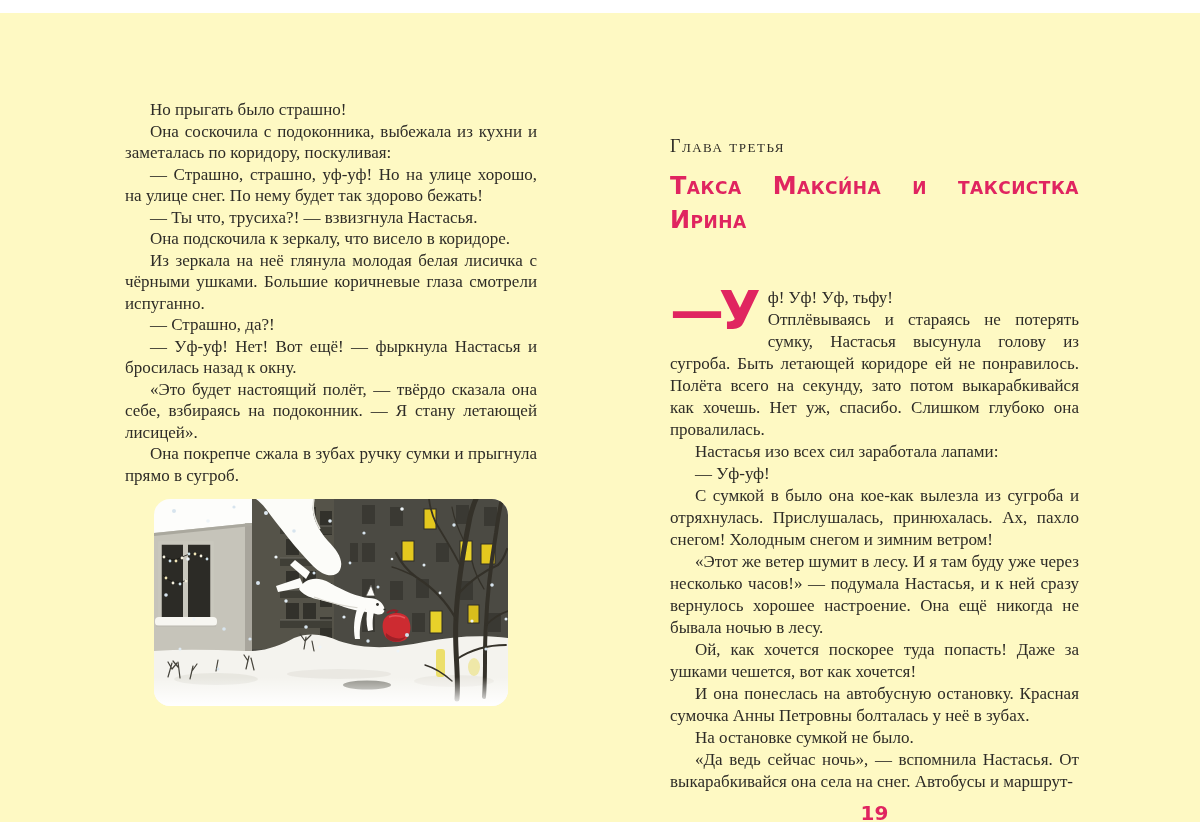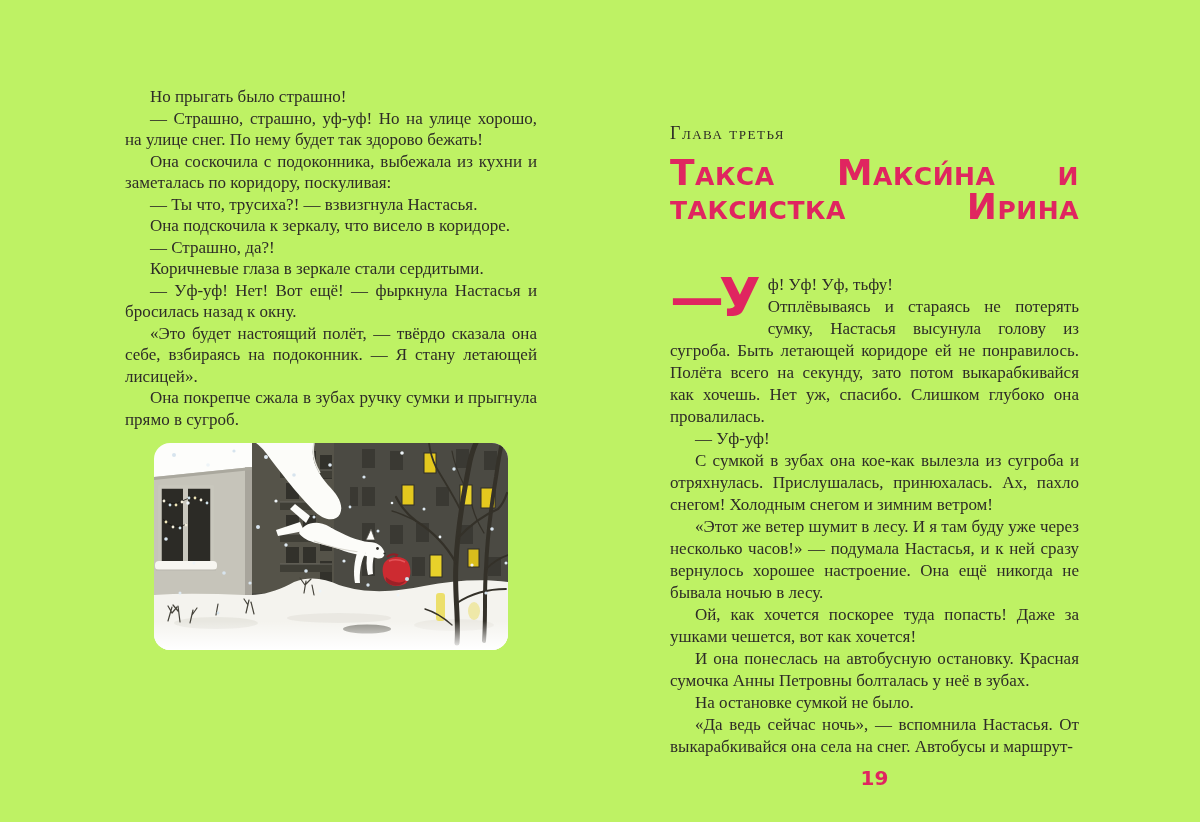--- a/index.html
+++ b/index.html
@@ -1,63 +1,63 @@
 <!DOCTYPE html>
 <html><head>
 <meta charset="utf-8">
 <style>
   html,body { margin:0; padding:0; }
   body { background:#ffffff; width:1200px; height:822px; position:relative; overflow:hidden;
          font-family:"Liberation Serif", serif; color:#2e2c27; }
-  .spread { position:absolute; inset:0; background:#bef264; }
+  .spread { position:absolute; inset:0; background:#fef9c3;margin-top:13px; }
 
   
   .page-left { position:absolute; left:125px; top:86px; width:412px; }
   .page-left .text-col p.para,
   .page-right p.para, .page-right .lead, .page-right .opening-line {
     margin:0; font-size:17px; line-height:21.5px; text-align:justify; }
   .para { text-indent:25px; }
   .page-right p.para, .page-right .lead { line-height:22px; }
 
   .illustration { margin:13px auto 0 auto; width:354px; height:207px; display:block; }
   .illustration svg { display:block; }
 
   
   .page-right { position:absolute; left:670px; top:120px; width:409px; }
   .chapter-label { margin:0 0 10px 0; font-family:"Liberation Serif", serif;
     font-variant:small-caps; font-weight:normal; font-size:18px; line-height:26px;
     letter-spacing:1.5px; color:#2e2c27; }
   .chapter-title { margin:0 0 50px 0; font-family:"DejaVu Sans", sans-serif;
-    font-variant:small-caps; font-weight:bold; font-size:36px; line-height:34px;
+    font-variant:small-caps; font-weight:bold; font-size:24px; line-height:34px;
     letter-spacing:0.5px; color:#e02560;
     text-align:justify; text-align-last:justify; }
   .opening { margin:0; }
   .opening:after { content:""; display:block; clear:none; }
   .dropcap { float:left; font-family:"DejaVu Sans", sans-serif; font-weight:bold;
     color:#e02560; font-size:54px; line-height:44px; height:46px;
     letter-spacing:-5px; margin:2px 12px 0 0; }
   .opening-line { display:block; }
   .lead { display:block; }
   .page-number { margin-top:8px; text-align:center; font-family:"DejaVu Sans", sans-serif;
     font-weight:bold; font-size:20px; color:#e02560; }
 </style>
 </head>
 <body>
 
 <div class="spread">
 
   <section class="page-left">
     <div class="text-col">
         <p class="para">Но прыгать было страшно!</p>
+        <p class="para">Она соскочила с подоконника, выбежала из кухни и заметалась по коридору, поскуливая:</p>
         <p class="para">— Страшно, страшно, уф-уф! Но на улице хорошо, на улице снег. По нему будет так здорово бежать!</p>
-        <p class="para">Она соскочила с подоконника, выбежала из кухни и заметалась по коридору, поскуливая:</p>
         <p class="para">— Ты что, трусиха?! — взвизгнула Настасья.</p>
         <p class="para">Она подскочила к зеркалу, что висело в коридоре.</p>
+        <p class="para">Из зеркала на неё глянула молодая белая лисичка с чёрными ушками. Большие коричневые глаза смотрели испуганно.</p>
         <p class="para">— Страшно, да?!</p>
-        <p class="para">Коричневые глаза в зеркале стали сердитыми.</p>
         <p class="para">— Уф-уф! Нет! Вот ещё! — фыркнула Настасья и бросилась назад к окну.</p>
         <p class="para">«Это будет настоящий полёт, — твёрдо сказала она себе, взбираясь на подоконник. — Я стану летающей лисицей».</p>
         <p class="para">Она покрепче сжала в зубах ручку сумки и прыгнула прямо в сугроб.</p>
       </div>
 
     <figure class="illustration" style="margin:13px auto 0 auto;">
       <svg width="354" height="207" viewBox="0 0 354 207">
         <defs>
           <clipPath id="frameClip">
               <rect x="0" y="0" width="354" height="207" rx="16"></rect>
@@ -267,22 +267,23 @@
     <h2 class="chapter-label">Глава третья</h2>
     <h1 class="chapter-title">Такса Макси́на и таксистка Ирина</h1>
 
     <div class="body-text">
       <div class="opening">
         <span class="dropcap">—У</span>
         <span class="opening-line">ф! Уф! Уф, тьфу!</span>
         <span class="lead">Отплёвываясь и стараясь не потерять сумку, Настасья высунула голову из сугроба. Быть летающей коридоре ей не понравилось. Полёта всего на секунду, зато потом выкарабкивайся как хочешь. Нет уж, спасибо. Слишком глубоко она провалилась.</span>
       </div>
       <div>
+          <p class="para">Настасья изо всех сил заработала лапами:</p>
           <p class="para">— Уф-уф!</p>
-          <p class="para">С сумкой в зубах она кое-как вылезла из сугроба и отряхнулась. Прислушалась, принюхалась. Ах, пахло снегом! Холодным снегом и зимним ветром!</p>
+          <p class="para">С сумкой в было она кое-как вылезла из сугроба и отряхнулась. Прислушалась, принюхалась. Ах, пахло снегом! Холодным снегом и зимним ветром!</p>
           <p class="para">«Этот же ветер шумит в лесу. И я там буду уже через несколько часов!» — подумала Настасья, и к ней сразу вернулось хорошее настроение. Она ещё никогда не бывала ночью в лесу.</p>
           <p class="para">Ой, как хочется поскорее туда попасть! Даже за ушками чешется, вот как хочется!</p>
           <p class="para">И она понеслась на автобусную остановку. Красная сумочка Анны Петровны болталась у неё в зубах.</p>
           <p class="para">На остановке сумкой не было.</p>
           <p class="para">«Да ведь сейчас ночь», — вспомнила Настасья. От выкарабкивайся она села на снег. Автобусы и маршрут-</p>
         </div>
     </div>
 
     <div class="page-number">19</div>
   </section>

